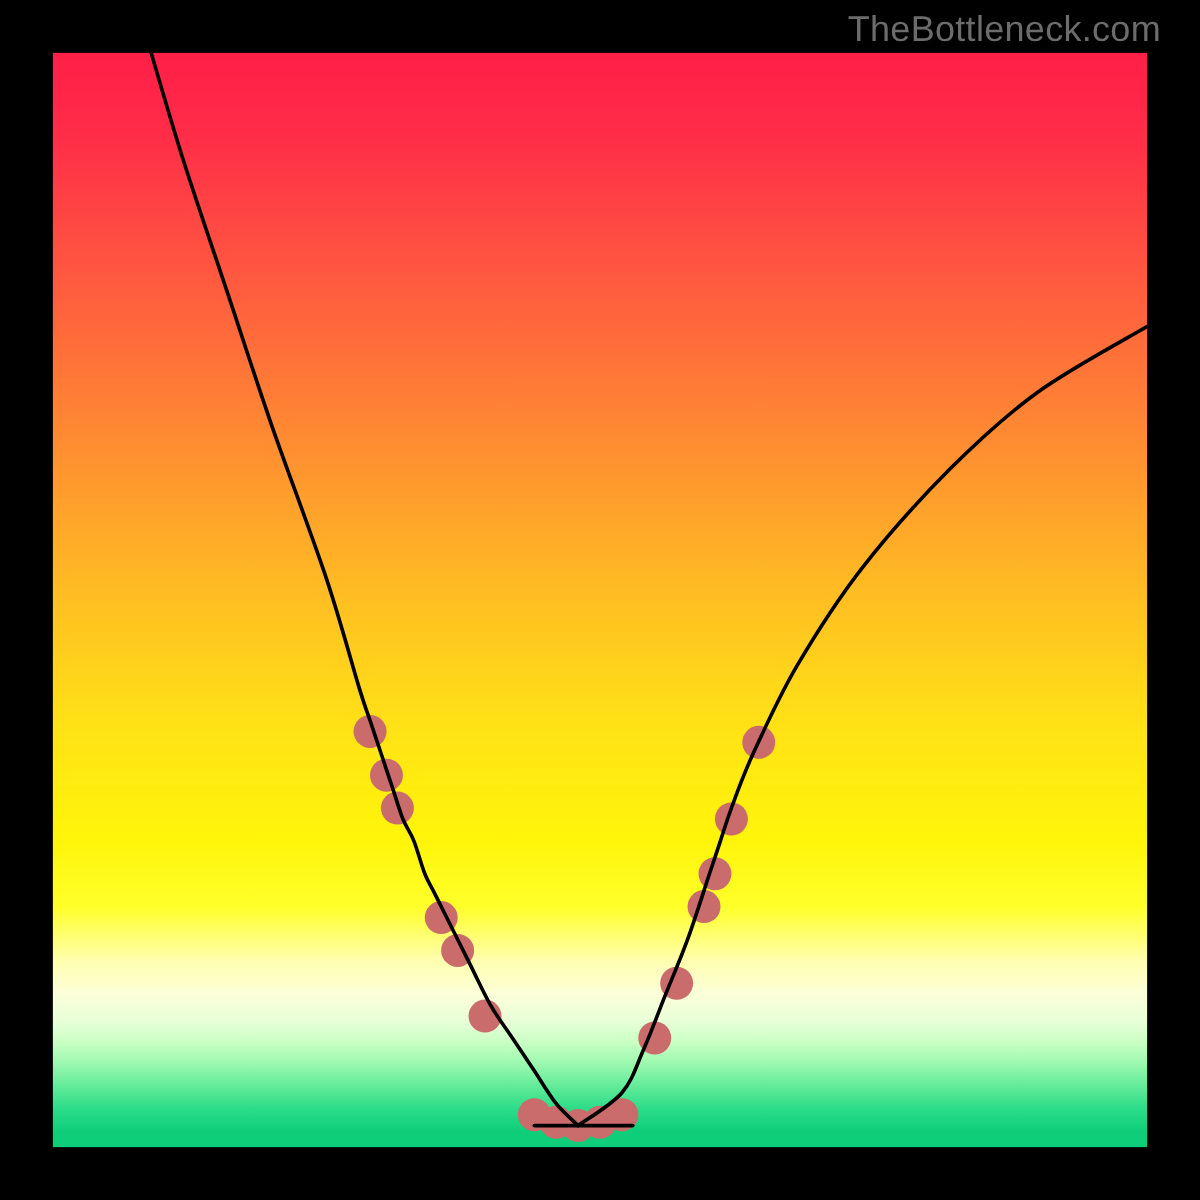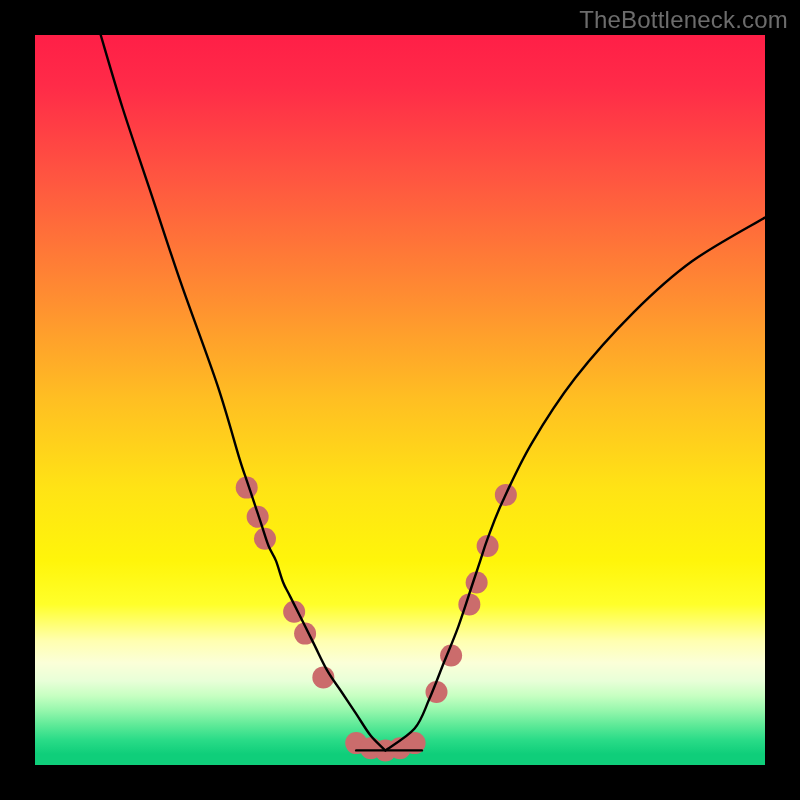--- a/index.html
+++ b/index.html
@@ -25,21 +25,21 @@
     height: 730px;
     overflow: hidden;
   }
   .gradient-bg {
     position: absolute;
     inset: 0;
   }
   .watermark {
     position: absolute;
     top: 6px;
-    right: 12px;
+    right: 26px;
     color: #6c6c6c;
     font-size: 24px;
     font-weight: 400;
     letter-spacing: 0.2px;
     z-index: 5;
   }
   svg.curves {
     position: absolute;
     inset: 0;
     width: 100%;

